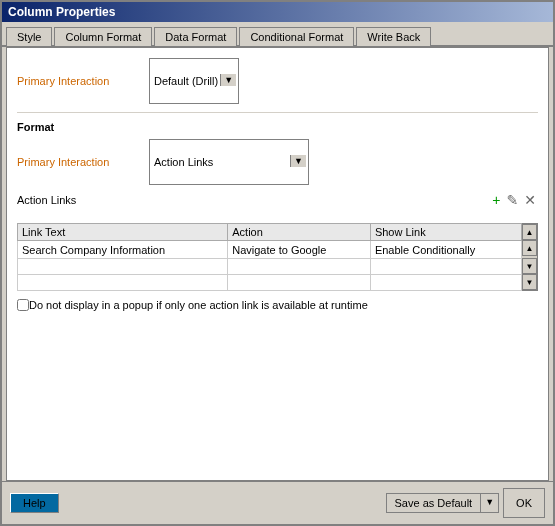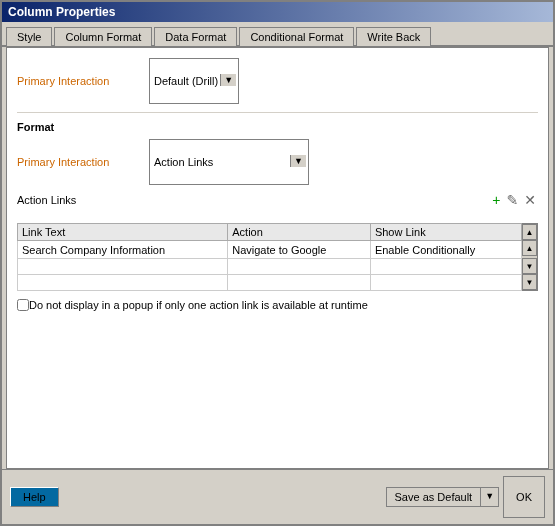--- a/index.html
+++ b/index.html
@@ -204,21 +204,21 @@
     .btn {
       padding: 3px 12px;
       background: #0369a1;
       border: 1px solid #808080;
       cursor: pointer;
       font-size: 11px;
       border-top-color: #ffffff;
       border-left-color: #ffffff;
     }
     .ok-btn {
-      padding: 14px 12px;
+      padding: 8px 12px;
       background: #d4d0c8;
       border: 1px solid #808080;
       cursor: pointer;
       font-size: 11px;
     }
   </style>
 </head>
 <body>
 
 <div class="window">

